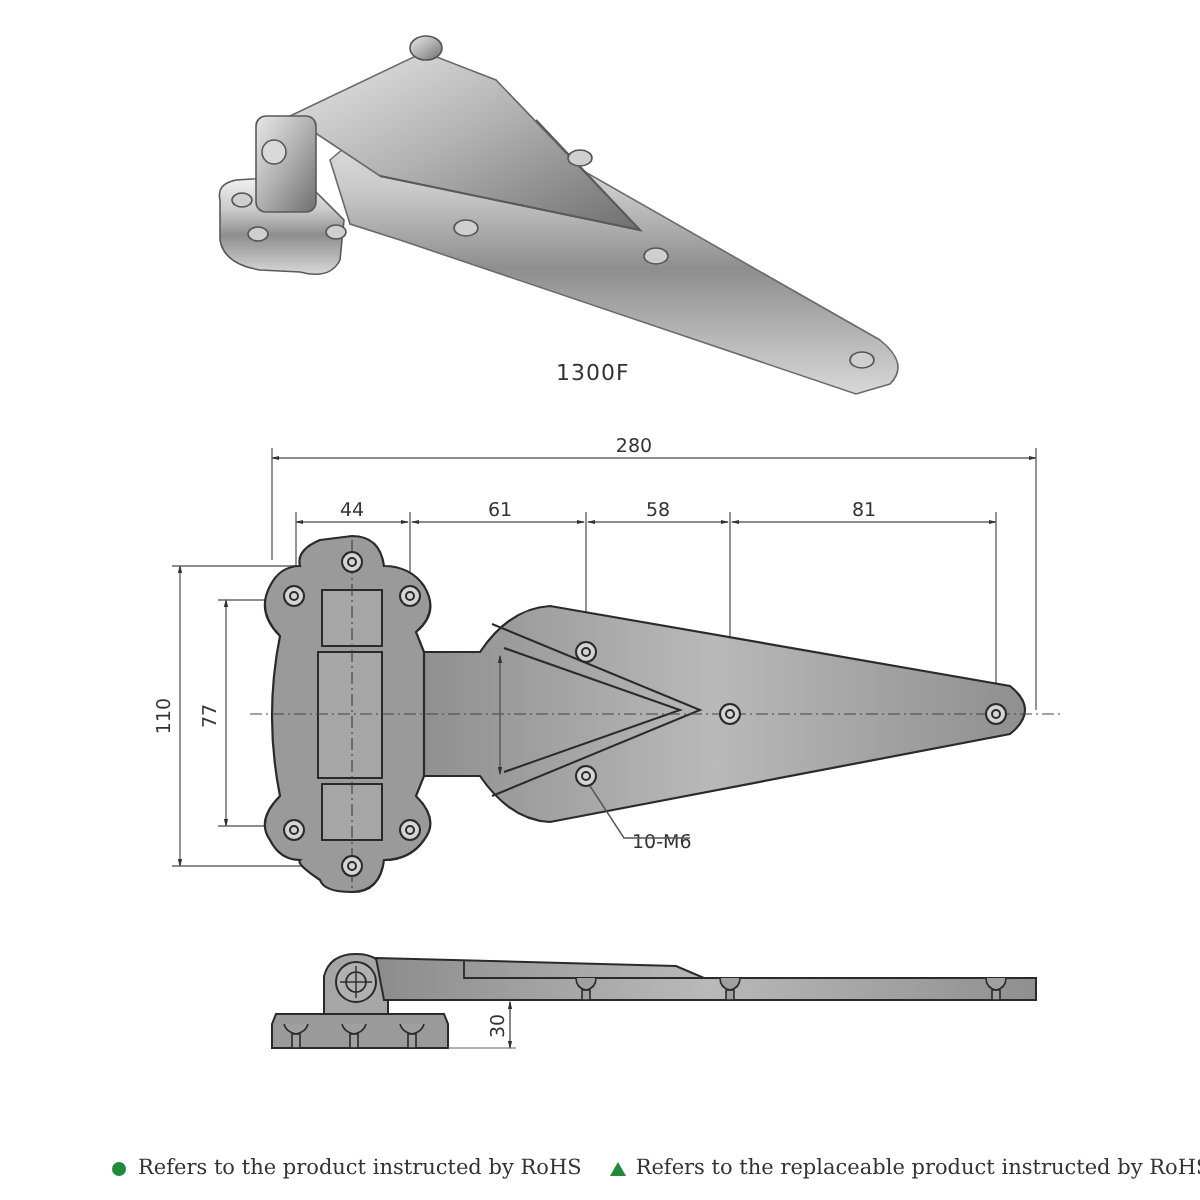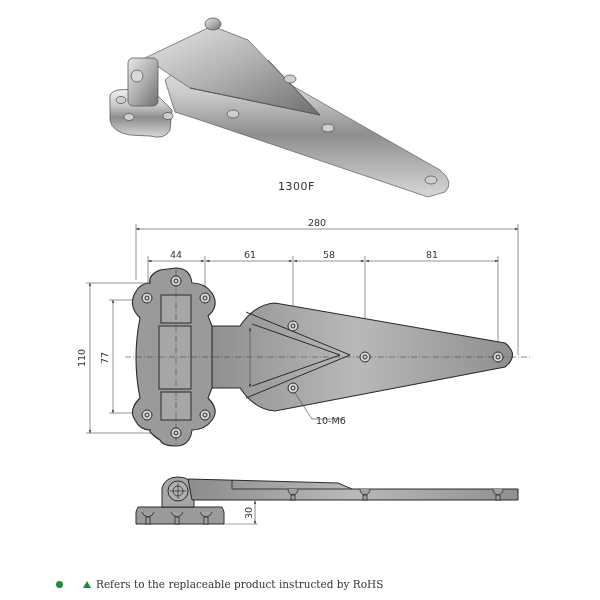--- a/index.html
+++ b/index.html
@@ -176,15 +176,16 @@
     </g>
 
     <line x1="255" y1="501" x2="255" y2="524" stroke="#555" stroke-width="0.7" marker-start="url(#arrs)" marker-end="url(#arr)"></line>
     <line x1="224" y1="524" x2="258" y2="524" stroke="#666" stroke-width="0.6"></line>
     <text class="dim-text" x="252" y="513" text-anchor="middle" transform="rotate(-90 252 513)">30</text>
   </g>
 </svg>
 
 <div class="legend">
   <span class="dot"></span>
+  <span>Refers to the product instructed by RoHS</span>
   <span class="tri"></span>
   <span>Refers to the replaceable product instructed by RoHS</span>
 </div>
 
 </body></html>

